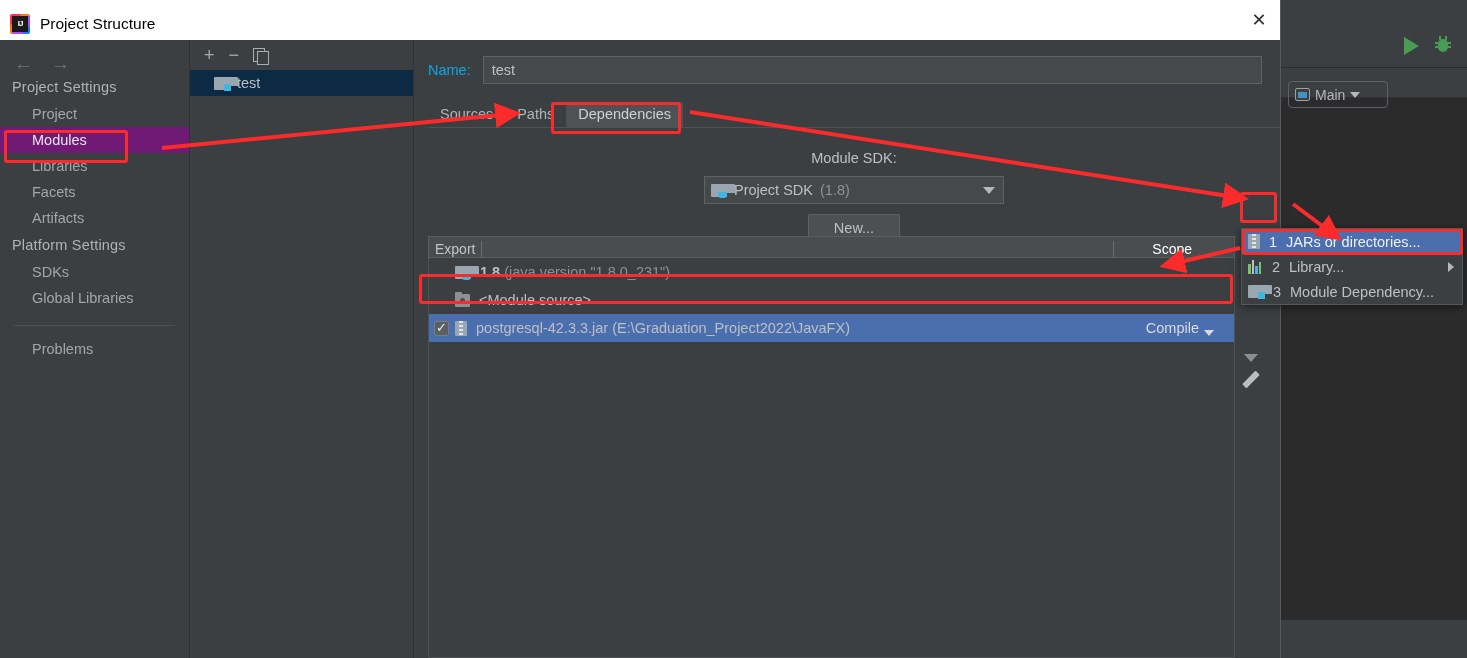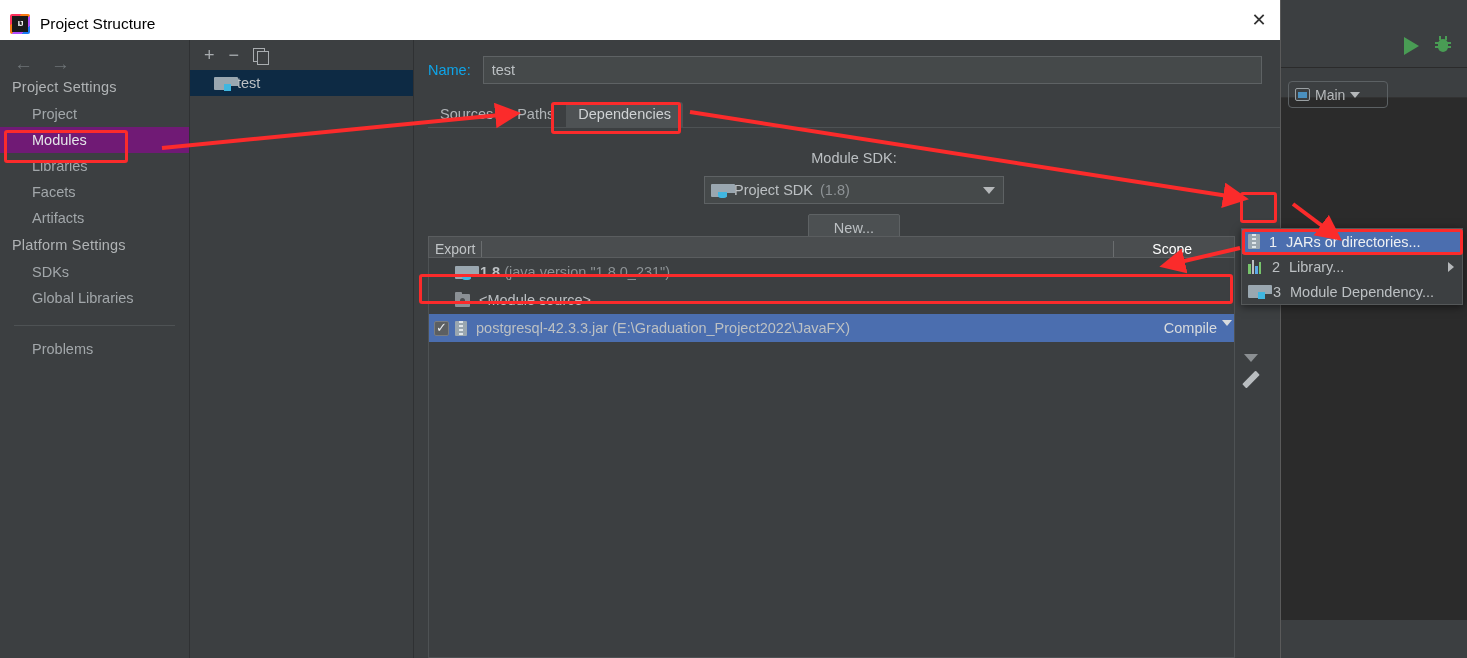--- a/index.html
+++ b/index.html
@@ -221,22 +221,22 @@
     background:#3c3f41; border: 1px solid #4e5254; border-top: none;
   }
   .dep-row {
     height: 28px; display:flex; align-items:center; gap:9px; padding-left: 26px;
     position: relative; cursor: pointer;
   }
   .dep-row.sel { background: #4b6eaf; }
   .dep-row .name { font-size: 14.5px; color: #bcc0c3; white-space: nowrap; }
   .dep-row .name .dim { color: #8d9295; }
   .dep-row .scope {
-    position:absolute; right: 2px; color:#d8dbdd; font-size:14.5px;
-    display:flex; align-items:flex-start; gap:5px;
+    position:absolute; right: 20px; color:#d8dbdd; font-size:14.5px;
+    display:flex; align-items:flex-end; gap:5px;
   }
   .dep-row .scope .caret {
     width:0;height:0;border-left:5px solid transparent;border-right:5px solid transparent;
     border-top:6px solid #d8dbdd;
   }
   .chk {
     position:absolute; left: 5px; width: 15px; height: 15px;
     background: #5c5f61; border: 1px solid #7a7d7f; border-radius: 2px;
   }
   .chk::after {

